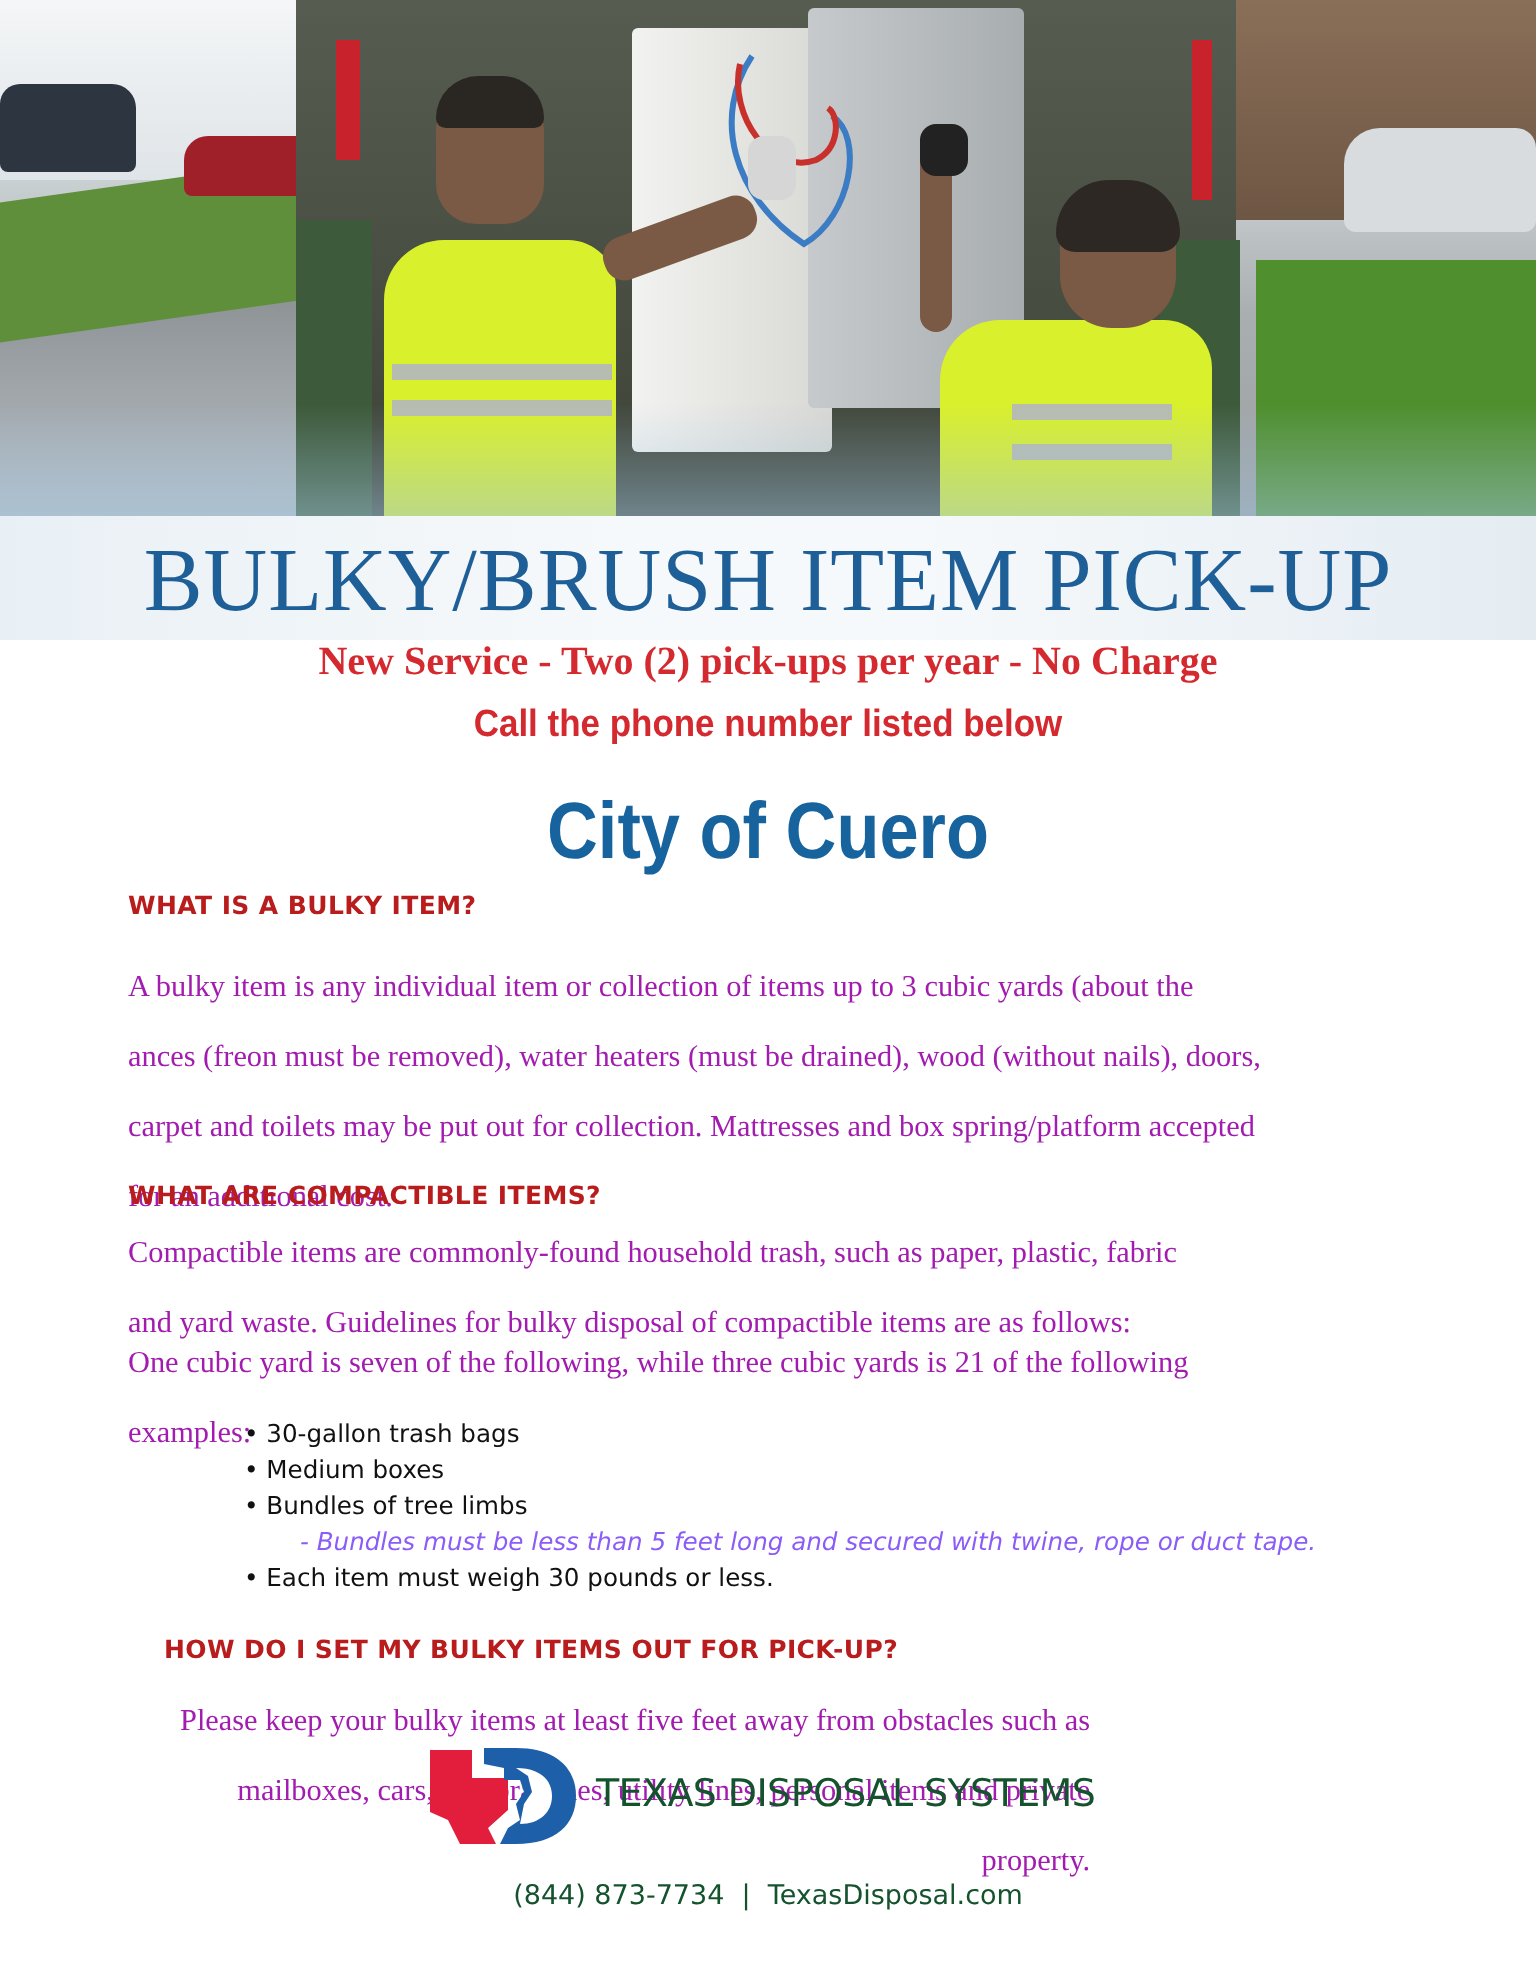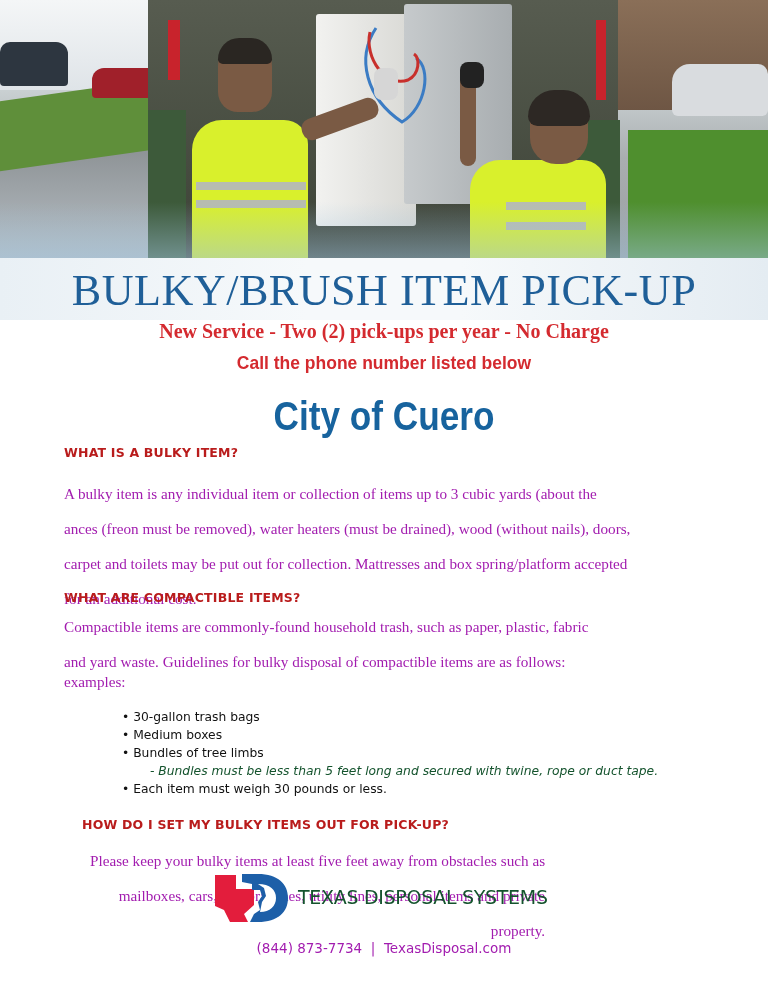--- a/index.html
+++ b/index.html
@@ -67,32 +67,32 @@
     color: #b91c1c; letter-spacing: 0.2px; line-height: 16px;
   }
   .para {
     position: absolute; font-family: "Liberation Serif", serif; font-size: 15.2px; line-height: 17.6px; color: #a21caf;
     white-space: pre-line;
   }
   .line { display:block; white-space: nowrap; }
 
   .bullets { position: absolute; left: 122px; top: 708px; font-family: "DejaVu Sans", sans-serif; font-size: 12.3px; line-height: 18px; color: #111; }
   .bullets .b { display: block; white-space: nowrap; }
-  .bullets .sub { display:block; padding-left: 28px; font-style: italic; color: #14532d; white-space: nowrap; }
+  .bullets .sub { display:block; padding-left: 28px; font-style: italic; color: #8b5cf6; white-space: nowrap; }
 
   
   .logo { position: absolute; left: 214px; top: 872px; width: 350px; height: 50px; }
   .logo-mark { position:absolute; left:0; top:0; width:80px; height:50px; }
   .logo-text {
     position:absolute; left: 84px; top: 14px; font-family: "DejaVu Sans", sans-serif; font-weight: normal;
     font-size: 19px; color: #14532d; letter-spacing: -0.3px; white-space: nowrap;
   }
   .contact {
     position: absolute; left: 0; top: 938px; width: 768px; text-align: center;
-    font-family: "DejaVu Sans", sans-serif; font-size: 13.5px; color: #a21caf; line-height: 20px;
+    font-family: "DejaVu Sans", sans-serif; font-size: 13.5px; color: #14532d; line-height: 20px;
   }
 </style>
 </head>
 <body>
 
 <div class="hero" title="Two sanitation workers in high-visibility yellow shirts loading a washer and dryer into the back of a garbage truck on a residential street">
   <div class="sky"></div>
   <div class="road"></div>
   <div class="lawn-left"></div>
   <div class="car-dark"></div>
@@ -141,20 +141,21 @@
   <span class="line">carpet and toilets may be put out for collection.  Mattresses and box spring/platform accepted</span>
   <span class="line">for an additional cost.</span>
 </div>
 
 <h3 class="heading" style="left:64px;top:578px;margin-top:12px;">WHAT ARE COMPACTIBLE ITEMS?</h3>
 <div class="para" style="left:64px;top:600px;">
   <span class="line">Compactible items are commonly-found household trash, such as paper, plastic, fabric</span>
   <span class="line">and yard waste. Guidelines for bulky disposal of compactible items are as follows:</span>
 </div>
 <div class="para" style="left:64px;top:655px;">
+  <span class="line">One cubic yard is seven of the following, while three cubic yards is 21 of the following</span>
   <span class="line">examples:</span>
 </div>
 
 <div class="bullets">
   <span class="b">• 30-gallon trash bags</span>
   <span class="b">• Medium boxes</span>
   <span class="b">• Bundles of tree limbs</span>
   <span class="sub">- Bundles must be less than 5 feet long and secured with twine, rope or duct tape.</span>
   <span class="b">• Each item must weigh 30 pounds or less.</span>
 </div>

